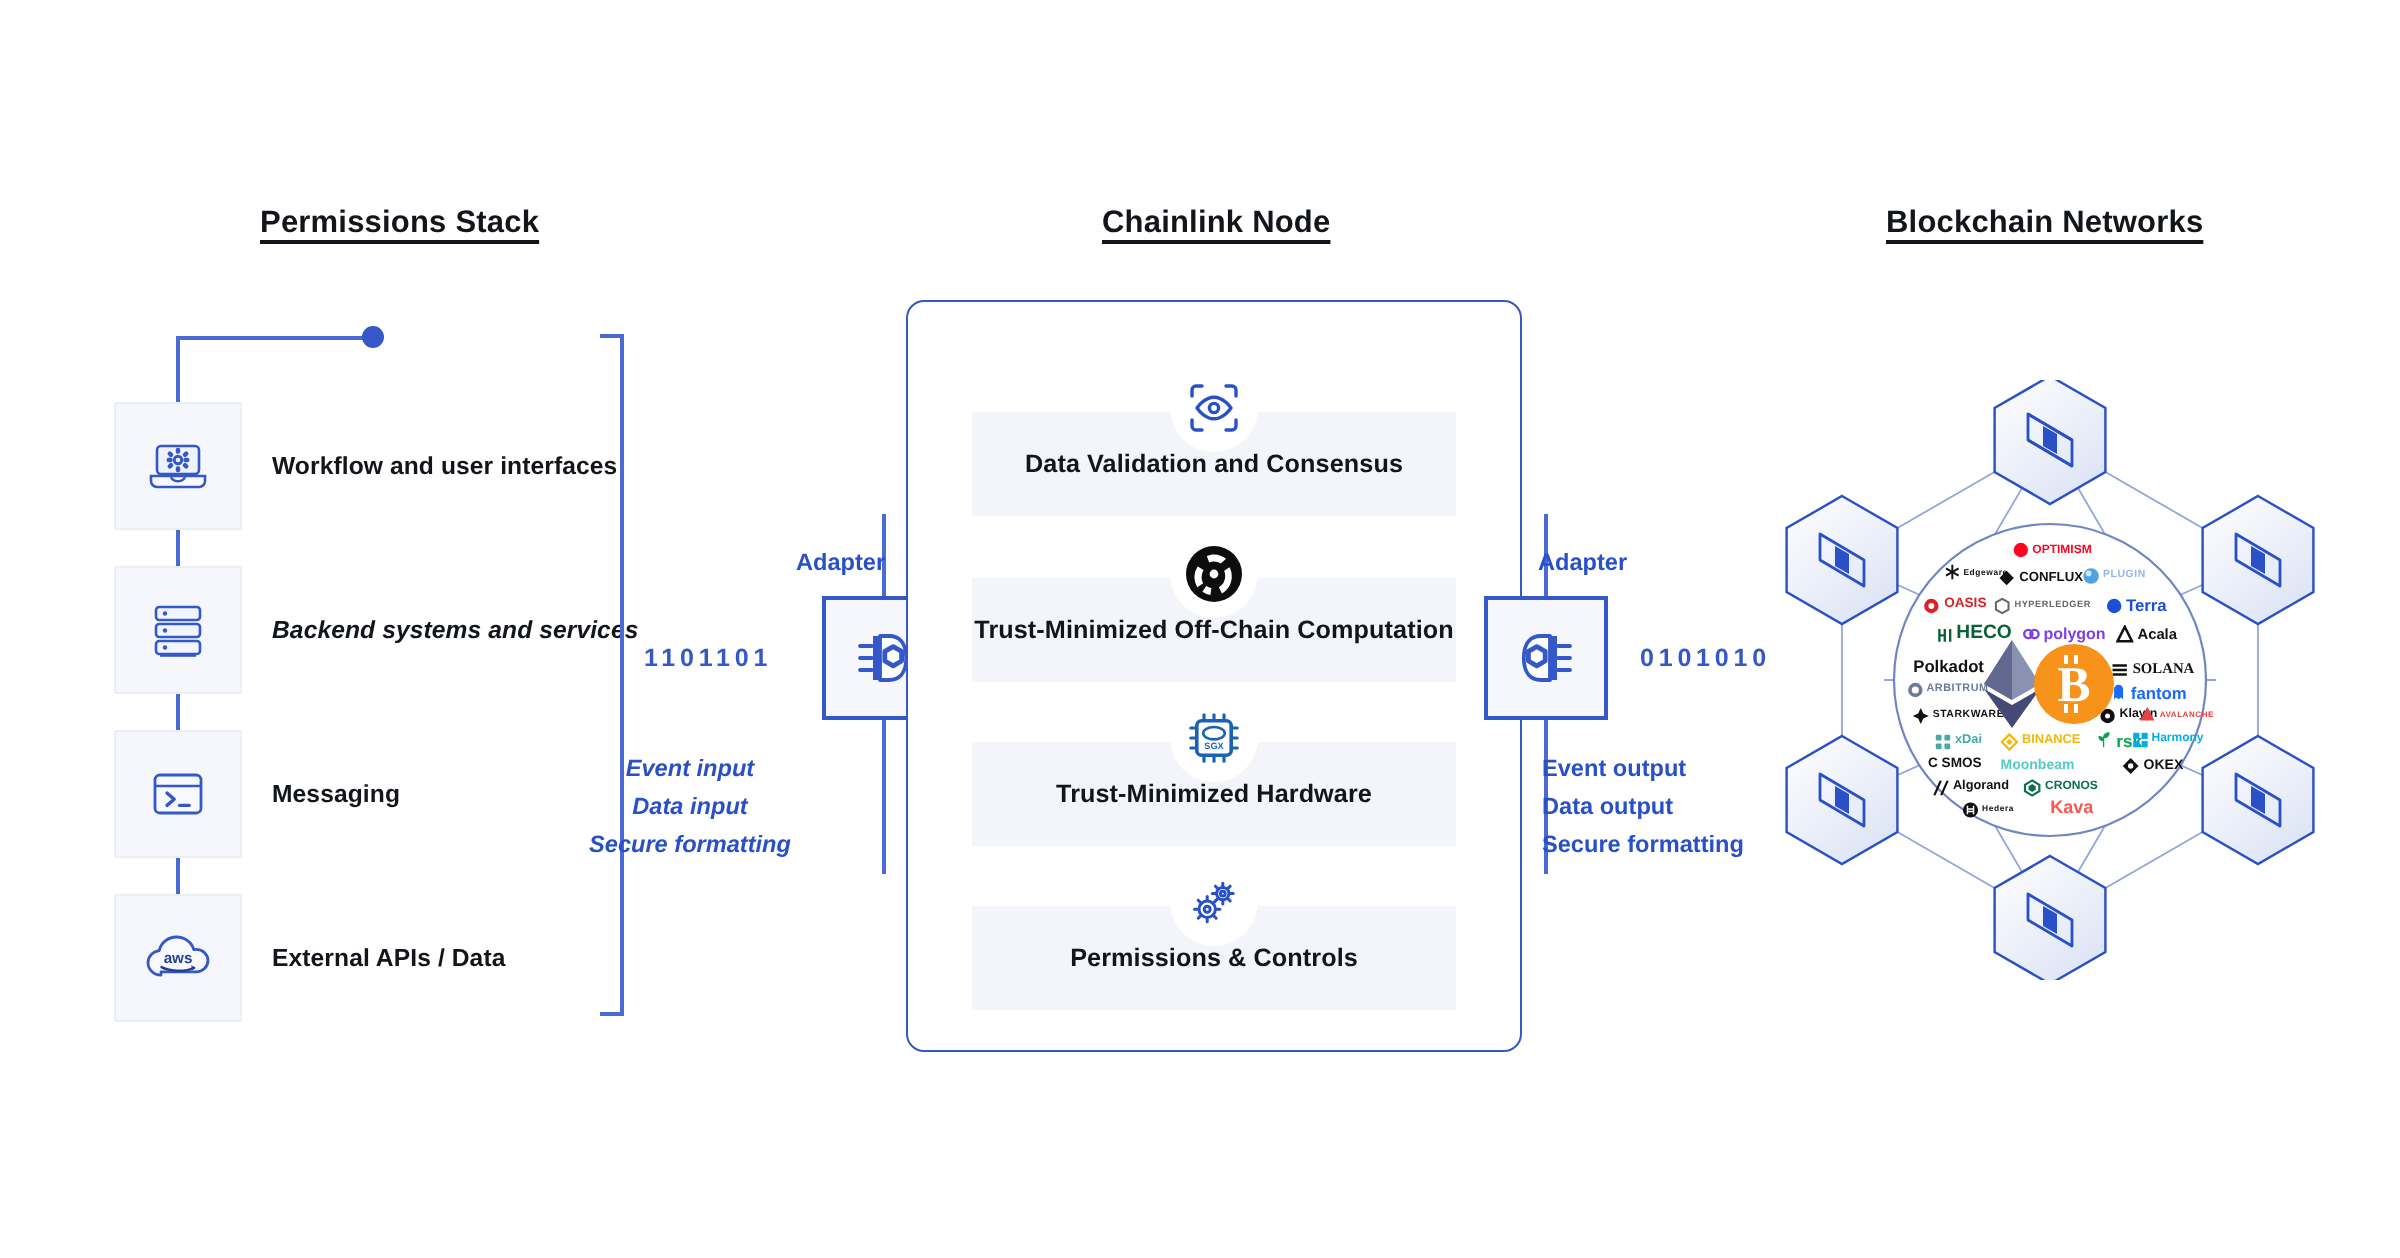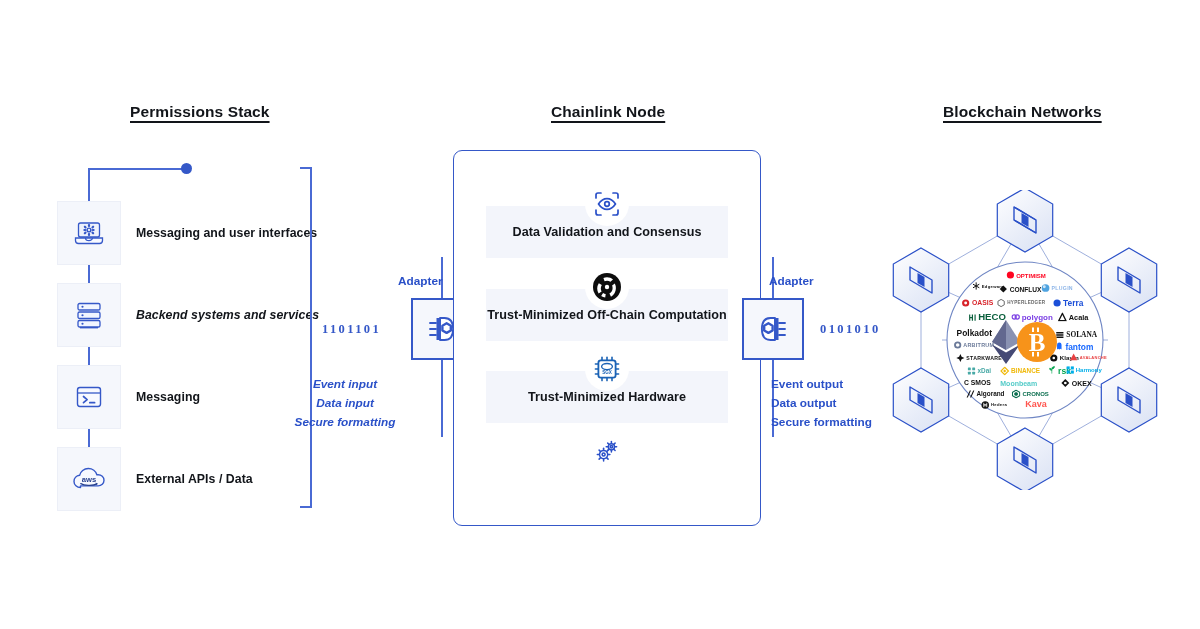--- a/index.html
+++ b/index.html
@@ -52,21 +52,21 @@
   .adapter-label {
     position: absolute; font-size: 11.8px; font-weight: bold; color: #2a50c8;
     text-underline-offset: 3px; white-space: nowrap;
   }
   .adapter-box {
     position: absolute; width: 62px; height: 62px;
     background: #f5f7fc; border: 2px solid #3558c8;
     display: flex; align-items: center; justify-content: center;
   }
   .binary {
-    position: absolute; font-family: Liberation Serif, serif;
+    position: absolute; font-family: Liberation Sans, sans-serif;
     font-size: 12.5px; color: #3558c8; letter-spacing: 2.4px;
     font-weight: bold; white-space: nowrap;
   }
   .io-list { position: absolute; white-space: nowrap; }
   .io-list div {
     font-size: 11.8px; color: #2a50c8; font-weight: bold;
     line-height: 19px;
   }
   .io-left { text-align: center; font-style: italic; }
   .io-right { text-align: left; }
@@ -134,21 +134,21 @@
           <rect x="20.7" y="13.9" width="3" height="2.2" rx="1"></rect>
           <rect x="13.1" y="10.6" width="2.2" height="3" rx="1" transform="rotate(-45 14.2 12.1)"></rect>
           <rect x="20.7" y="16.4" width="2.2" height="3" rx="1" transform="rotate(-45 21.8 17.9)"></rect>
           <rect x="20.7" y="10.6" width="2.2" height="3" rx="1" transform="rotate(45 21.8 12.1)"></rect>
           <rect x="13.1" y="16.4" width="2.2" height="3" rx="1" transform="rotate(45 14.2 17.9)"></rect>
         </g>
       </g>
       <circle cx="18" cy="15" r="1.15" fill="#eef2fb"></circle>
     </svg>
   </div>
-  <div class="stack-label" style="left:136px; top:226px;">Messaging and user interfaces</div>
+  <div class="stack-label" style="left:136px; top:226px;">Workflow and user interfaces</div>
 
   <div class="stack-icon" style="left:57px; top:283px;">
     <svg width="34" height="34" viewBox="0 0 34 34">
       <g fill="#f1f5ff" stroke="#3558c8" stroke-width="1.3">
         <rect x="6" y="5.5" width="22" height="6.5" rx="1.6"></rect>
         <rect x="6" y="14" width="22" height="6.5" rx="1.6"></rect>
         <rect x="6" y="22.5" width="22" height="6.5" rx="1.6"></rect>
       </g>
       <g fill="#3558c8">
         <circle cx="10.5" cy="8.75" r="1.1"></circle>
@@ -259,20 +259,23 @@
         <line x1="22.4" y1="9" x2="25.6" y2="9"></line>
           <line x1="22.4" y1="14" x2="25.6" y2="14"></line>
           <line x1="22.4" y1="19" x2="25.6" y2="19"></line>
       </g>
       <rect x="5.4" y="5.4" width="17.2" height="17.2" rx="2.4" fill="#ffffff" stroke="#1a62b5" stroke-width="1.8"></rect>
       <ellipse cx="14" cy="11.6" rx="5.4" ry="3.1" fill="none" stroke="#1a62b5" stroke-width="1.3"></ellipse>
       <text x="14" y="19.4" font-family="'Liberation Sans',sans-serif" font-size="4.6" font-weight="bold" fill="#1a62b5" text-anchor="middle">SGX</text>
     </svg>
   </div>
 
+  <div class="node-row" style="left:486px; top:453px; width:242px; height:52px;">
+    <span>Permissions &amp; Controls</span>
+  </div>
   <div class="node-badge" style="left:585px; top:429px;">
     <svg width="28" height="28" viewBox="0 0 28 28">
       <g fill="none" stroke="#2a50c8" stroke-width="1.5">
         <circle cx="18.4" cy="9.8" r="3.1"></circle>
         <circle cx="18.4" cy="9.8" r="1.2"></circle>
         <g stroke-linecap="round">
           <line x1="18.4" y1="4.6" x2="18.4" y2="6.3"></line>
             <line x1="18.4" y1="13.3" x2="18.4" y2="15"></line>
           <line x1="13.2" y1="9.8" x2="14.9" y2="9.8"></line>
             <line x1="21.9" y1="9.8" x2="23.6" y2="9.8"></line>

